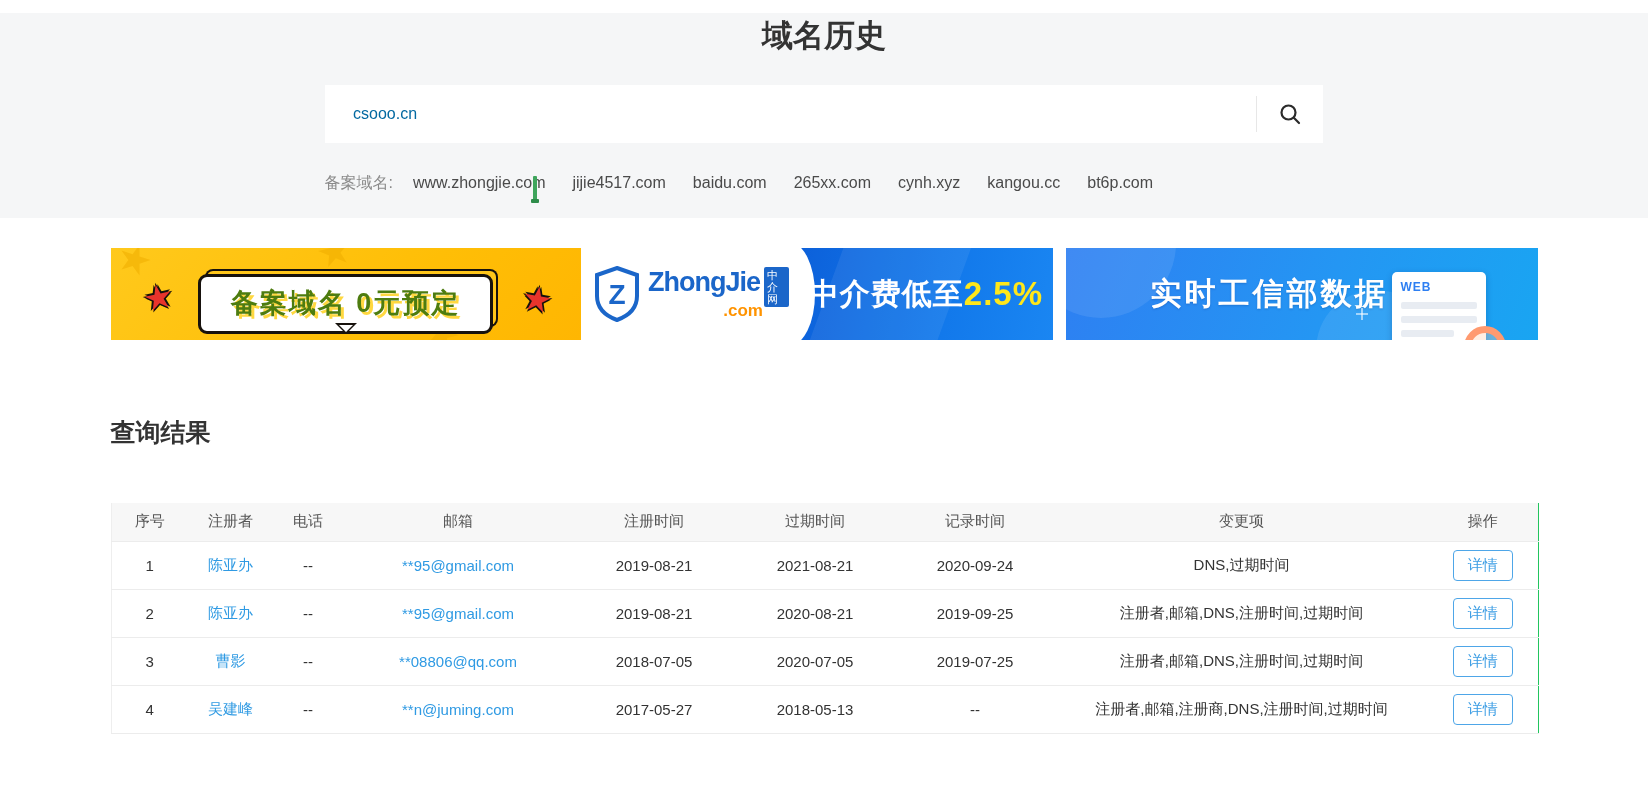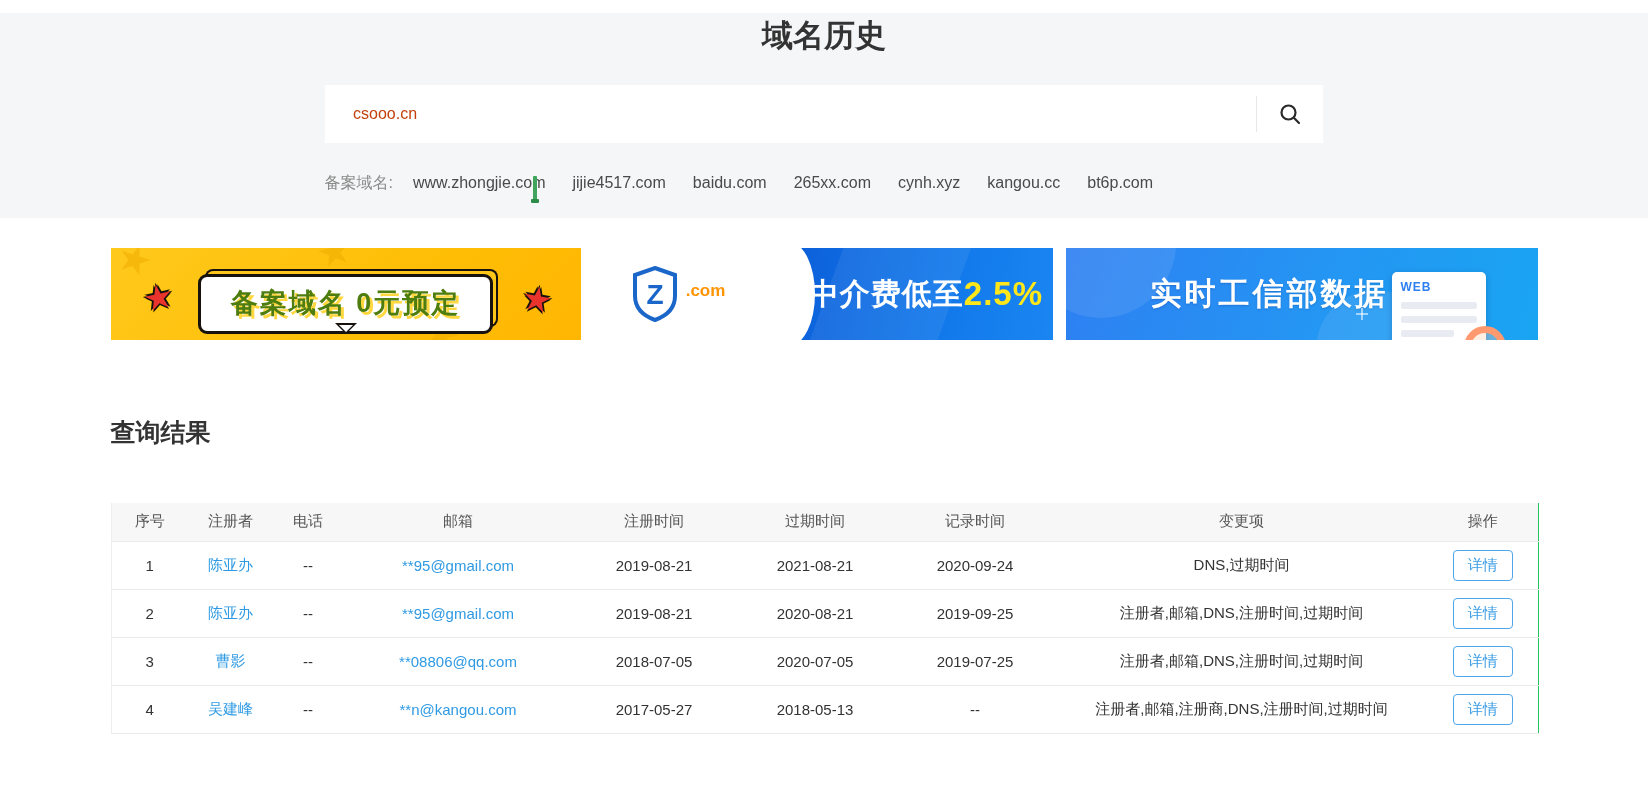--- a/index.html
+++ b/index.html
@@ -4,21 +4,21 @@
 <style>
   * { box-sizing: border-box; margin: 0; padding: 0; }
   html,body { width:1648px; height:792px; overflow:hidden; }
   body { font-family:"Liberation Sans","DejaVu Sans",sans-serif; background:#fff; color:#333; }
   .container { width:1427px; margin:0 auto; }
 
   
   .hero { background:#f5f6f7; height:205px;margin-top:13px; }
   .page-title { text-align:center; font-size:31px; font-weight:600; color:#333; line-height:46px; }
   .searchbar { width:998px; height:58px; margin:26px auto 0; background:#fff; display:flex; align-items:center; }
-  .search-input { flex:1; height:100%; border:none; outline:none; background:transparent; font-size:16px; color:#c2410c; padding:0 28px; font-family:inherit; }
+  .search-input { flex:1; height:100%; border:none; outline:none; background:transparent; font-size:16px; color:#0369a1; padding:0 28px; font-family:inherit; }
   .search-divider { width:1px; height:36px; background:#e7e7e7; }
   .search-btn { width:66px; height:100%; border:none; background:transparent; cursor:pointer; display:flex; align-items:center; justify-content:center; }
   .hot { margin-top:30px; padding-left:214px; font-size:16px; position:relative; white-space:nowrap; }
   .hot-label { color:#8a8a8a; margin-right:20px; }
   .hot-link { color:#4a4a4a; margin-right:27px; text-decoration:none; cursor:pointer; }
   .cursor-artifact { position:absolute; left:422px; top:3px; width:4px; height:27px; background:#3fa55c; border-radius:1px; }
   .cursor-artifact::after { content:""; position:absolute; left:-2px; bottom:0; width:8px; height:4px; background:#2e8c4a; border-radius:1px; }
 
   
   .banners { width:1427px; margin:30px auto 0; display:flex; justify-content:space-between; }
@@ -122,20 +122,24 @@
       <span class="star star-r">★</span>
     </div>
 
     <div class="banner banner-zhongjie">
       <div class="zj-left">
         <svg class="zj-shield" width="48" height="56" viewBox="0 0 48 56">
           <path d="M24 2 L44 9 V30 C44 43 35 50 24 54 C13 50 4 43 4 30 V9 Z" fill="#fff" stroke="#1b66c9" stroke-width="4"></path>
           <text x="24" y="38" text-anchor="middle" font-size="28" font-weight="bold" fill="#1b66c9" font-family="Liberation Sans, sans-serif">Z</text>
         </svg>
         <div class="zj-wordmark">
+          <div class="zj-row1">
+            <span class="zj-name">ZhongJie</span>
+            <span class="zj-badge">中介网</span>
+          </div>
           <span class="zj-tld">.com</span>
         </div>
       </div>
       <div class="zj-right">
         <div class="zj-sheen"></div>
         <span class="zj-text">中介费低至</span>
           <span class="zj-rate">2.5%</span>
       </div>
     </div>
 
@@ -214,21 +218,21 @@
             <td>2018-07-05</td>
             <td>2020-07-05</td>
             <td>2019-07-25</td>
             <td>注册者,邮箱,DNS,注册时间,过期时间</td>
             <td><button class="detail-btn">详情</button></td>
           </tr>
           <tr>
             <td>4</td>
             <td><a class="cell-link">吴建峰</a></td>
             <td>--</td>
-            <td><a class="cell-link">**n@kangou.com</a></td>
+            <td><a class="cell-link">**n@juming.com</a></td>
             <td>2017-05-27</td>
             <td>2018-05-13</td>
             <td>--</td>
             <td>注册者,邮箱,注册商,DNS,注册时间,过期时间</td>
             <td><button class="detail-btn">详情</button></td>
           </tr>
         </tbody>
     </table>
   </div>
 

